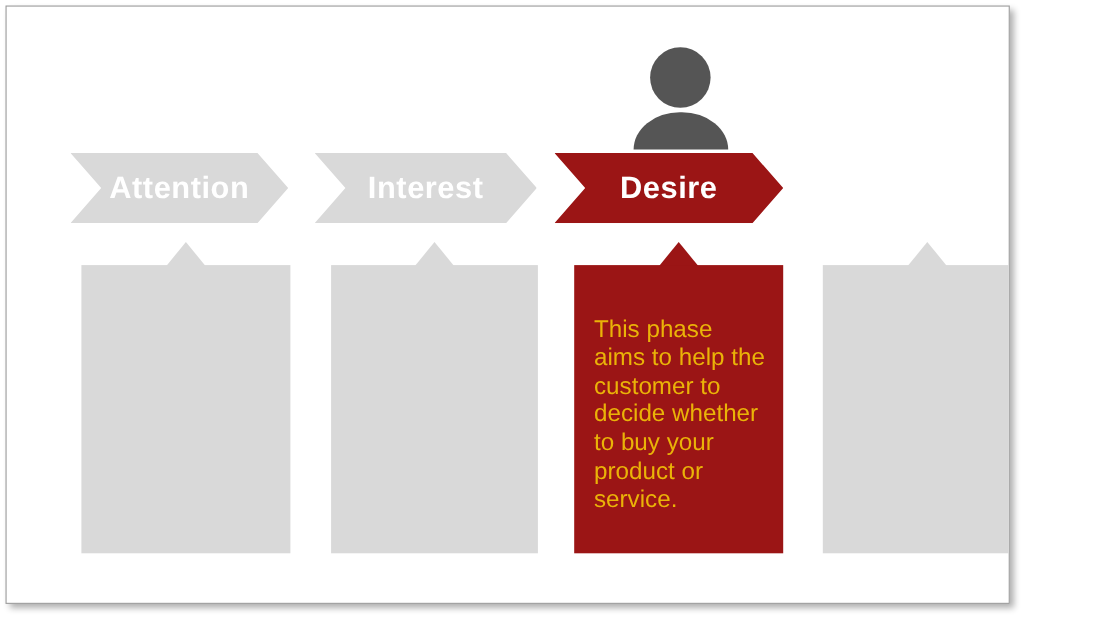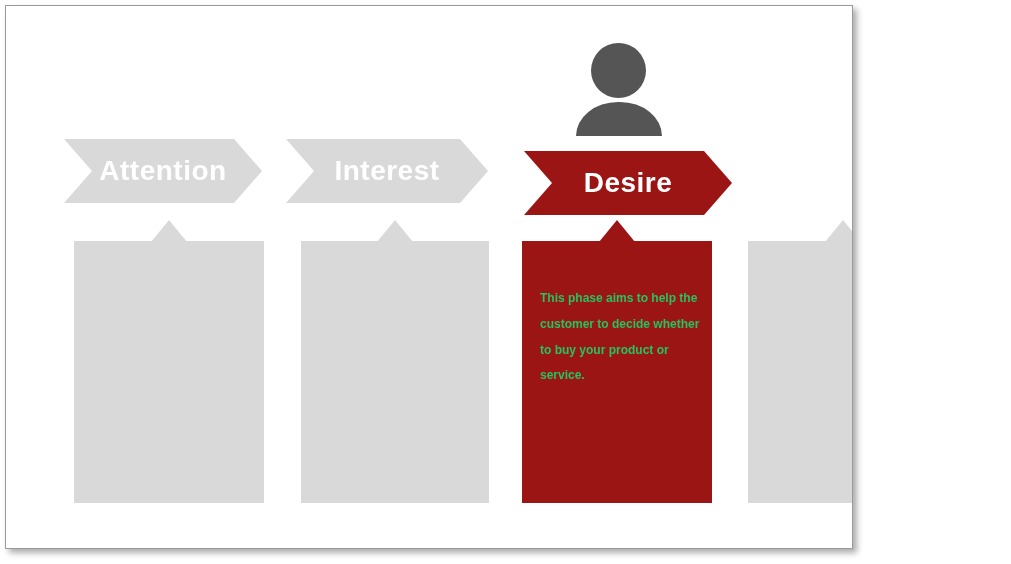--- a/index.html
+++ b/index.html
@@ -9,21 +9,21 @@
     width: 1011px;
     height: 564px;
     overflow: hidden;
     font-family: "Liberation Sans", sans-serif;
   }
 
   #slide {
     position: absolute;
     left: 5px;
     top: 5px;
-    width: 848px;
+    width: 913px;
     height: 544px;
     background: #ffffff;
     border: 1px solid #9a9a9a;
     box-sizing: border-box;
     box-shadow: 4px 4px 6px rgba(0,0,0,0.32);
     overflow: hidden;
   }
 
   
   .person {
@@ -70,21 +70,21 @@
     font-weight: bold;
     letter-spacing: 0.5px;
     line-height: 1;
     white-space: nowrap;
   }
   .chev-inactive { background: #d9d9d9; }
   .chev-active   { background: #9b1515; }
 
   .chev-1 { left: 58px;  width: 198px; }
   .chev-2 { left: 280px; width: 202px; }
-  .chev-3 { left: 518px; width: 208px; margin-top: 12px; }
+  .chev-3 { left: 498px; width: 208px; }
   .chev-4 { left: 734px; width: 206px; }
 
   
   .panel {
     position: absolute;
     top: 214px;
     height: 283px;
   }
   .panel .pointer {
     position: absolute;
@@ -102,26 +102,26 @@
     position: absolute;
     left: 0;
     top: 21px;
     right: 0;
     bottom: 0;
     background: #d9d9d9;
     box-sizing: border-box;
   }
   .panel .box.red { background: #9b1515; }
   .panel .box .text {
-    color: #22c55e;
-    font-size: 12px;
+    color: #eab308;
+    font-size: 22px;
     line-height: 25.8px;
     padding: 45px 0 0 18px;
     max-width: 160px;
-    font-weight: bold;
+    font-weight: normal;
   }
 
   .panel-1 { left: 68px;  width: 190px; }
   .panel-2 { left: 295px; width: 188px; }
   .panel-3 { left: 516px; width: 190px; }
   .panel-4 { left: 742px; width: 190px; }
 </style>
 </head>
 <body>
 

